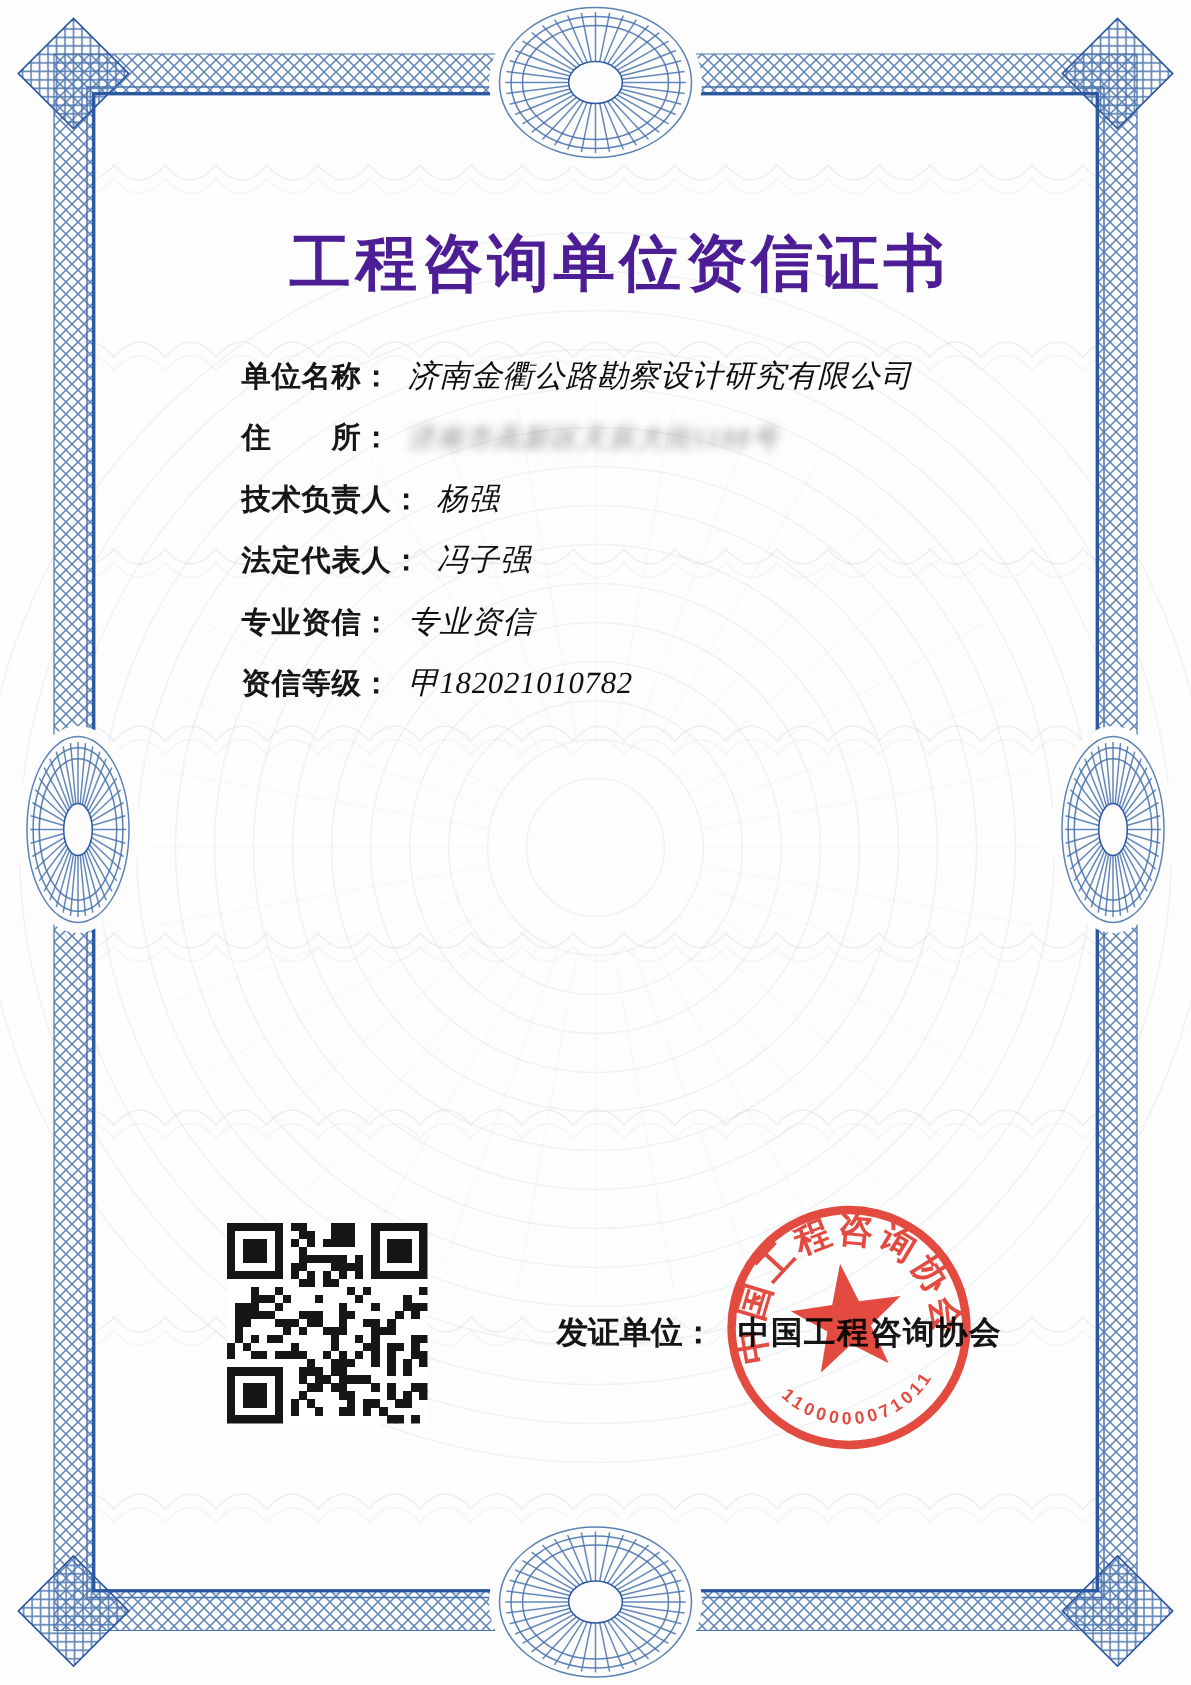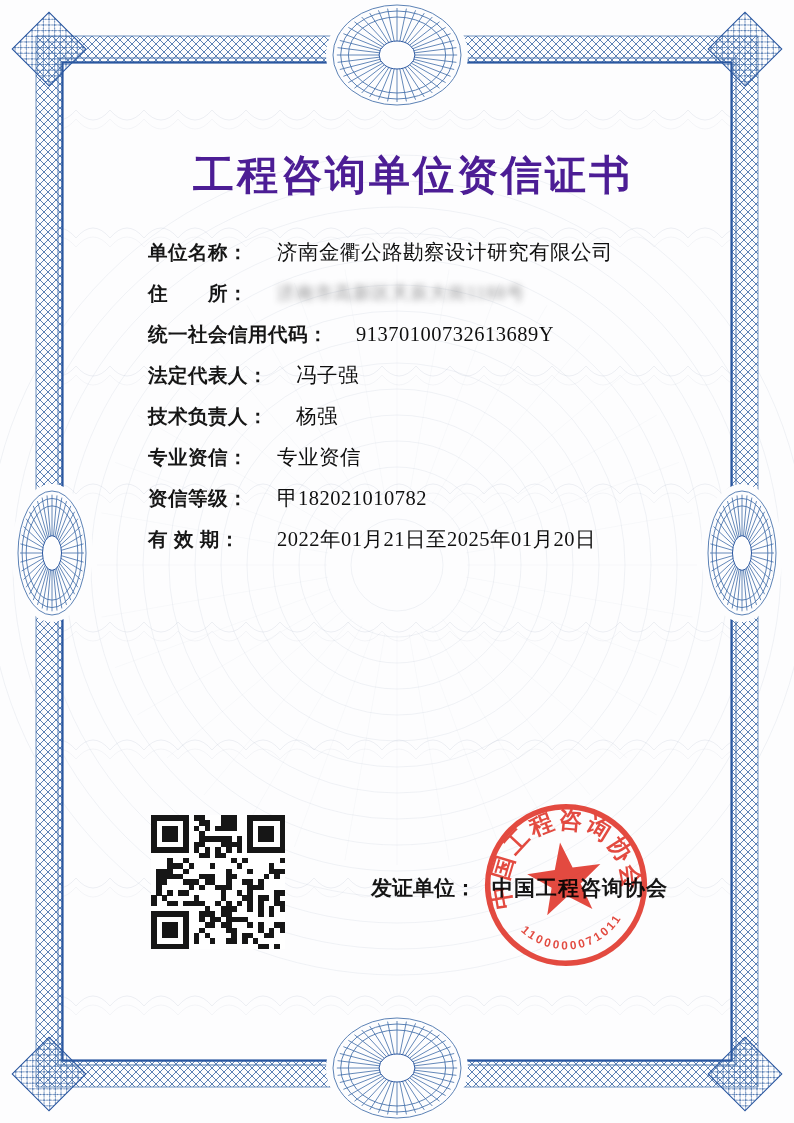--- a/index.html
+++ b/index.html
@@ -10,25 +10,25 @@
   #decor{position:absolute;left:0;top:0;width:794px;height:1123px;z-index:0;}
   .content{position:absolute;left:0;top:0;width:100%;height:100%;z-index:1;}
   .title{
     position:absolute;top:148px;left:16px;width:100%;text-align:center;
     font-size:41px;font-weight:800;letter-spacing:3px;color:#4c1d95;
   }
   .fields{position:absolute;left:148px;top:231px;}
   .row{height:41px;line-height:41px;white-space:nowrap;}
   .lab{
     display:inline-block;min-width:101px;vertical-align:middle;
-    font-weight:700;font-size:19.5px;color:#161616;letter-spacing:.5px;
+    font-weight:700;font-size:19.5px;color:#161616;letter-spacing:.5px;margin-left:13px;
   }
   .val{
-    margin-left:28px;vertical-align:middle;
-    font-family:"Liberation Serif",serif;font-size:20.5px;color:#0f0f0f;letter-spacing:.5px;
+    margin-left:10px;vertical-align:middle;
+    font-family:"Liberation Serif",serif;font-size:20.5px;color:#0f0f0f;letter-spacing:.5px;font-style:italic;
   }
   .val.masked{filter:blur(3px);opacity:.55;color:#333;font-size:18px;letter-spacing:1px;}
   .qr{position:absolute;left:151px;top:815px;width:134px;height:134px;}
   .issuer{position:absolute;left:371px;top:874px;font-size:21px;font-weight:700;white-space:nowrap;}
   .issuer .ival{margin-left:16px;font-weight:700;letter-spacing:1px;}
   .seal{position:absolute;left:478px;top:797px;width:176px;height:176px;mix-blend-mode:multiply;opacity:.92;}
 </style>
 </head>
 <body>
 
@@ -303,36 +303,30 @@
     <div class="title">工程咨询单位资信证书</div>
 
     <div class="fields">
       <div class="row">
         <span class="lab">单位名称：</span><span class="val">济南金衢公路勘察设计研究有限公司</span>
       </div>
       <div class="row">
         <span class="lab">住　　所：</span><span class="val masked">济南市高新区天辰大街1188号</span>
       </div>
       <div class="row">
-        <span class="lab">统一社会信用代码：</span><span class="val">91370100732613689Y</span>
+        <span class="lab">技术负责人：</span><span class="val">杨强</span>
       </div>
       <div class="row">
         <span class="lab">法定代表人：</span><span class="val">冯子强</span>
-      </div>
-      <div class="row">
-        <span class="lab">技术负责人：</span><span class="val">杨强</span>
       </div>
       <div class="row">
         <span class="lab">专业资信：</span><span class="val">专业资信</span>
       </div>
       <div class="row">
         <span class="lab">资信等级：</span><span class="val">甲182021010782</span>
-      </div>
-      <div class="row">
-        <span class="lab">有 效 期：</span><span class="val">2022年01月21日至2025年01月20日</span>
       </div>
     </div>
 
     <svg id="qr" class="qr" viewBox="0 0 25 25" shape-rendering="crispEdges" xmlns="http://www.w3.org/2000/svg">
         <rect x="0" y="0" width="25" height="25" fill="#ffffff"></rect>
         <rect x="0" y="0" width="1.03" height="1.03" fill="#161616"></rect>
         <rect x="1" y="0" width="1.03" height="1.03" fill="#161616"></rect>
         <rect x="2" y="0" width="1.03" height="1.03" fill="#161616"></rect>
         <rect x="3" y="0" width="1.03" height="1.03" fill="#161616"></rect>
         <rect x="4" y="0" width="1.03" height="1.03" fill="#161616"></rect>

